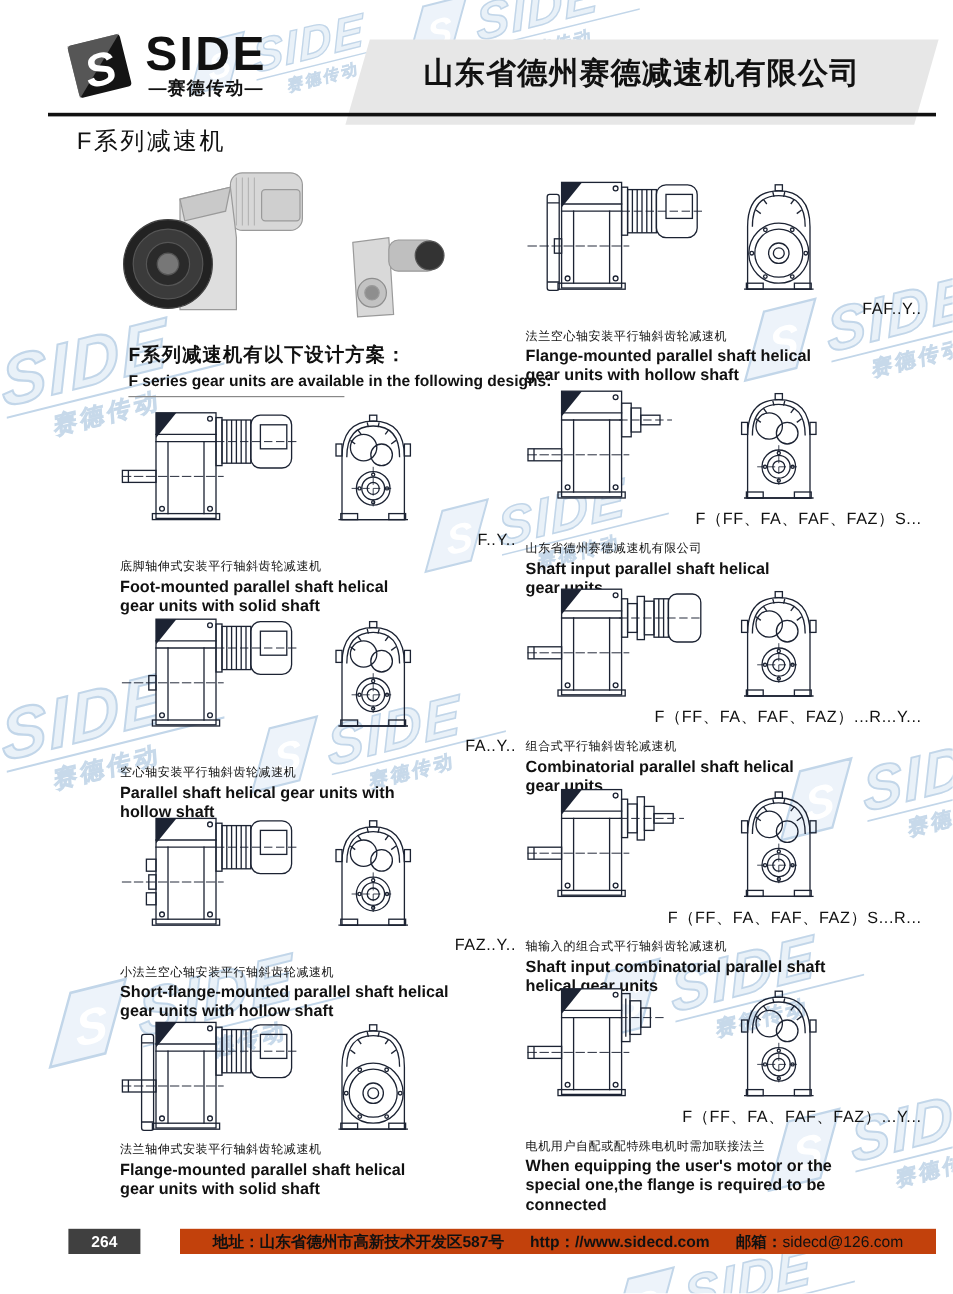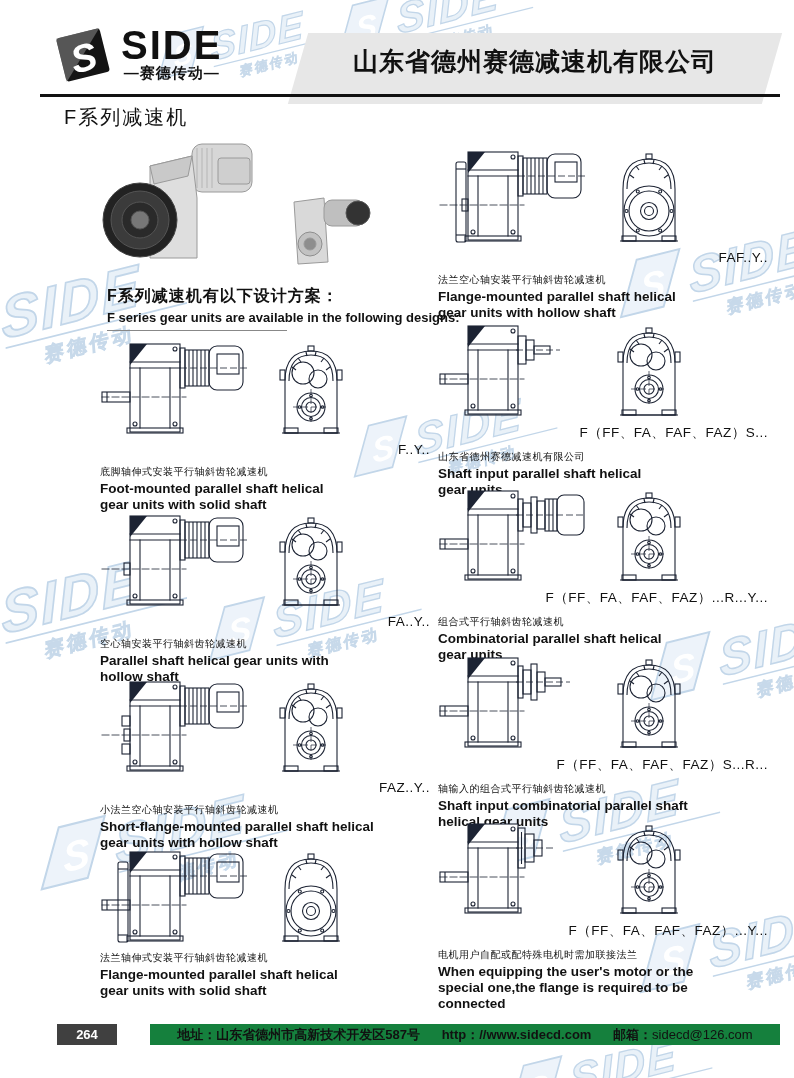--- a/index.html
+++ b/index.html
@@ -37,21 +37,21 @@
   .draw-row{display:flex;align-items:flex-end;gap:26px;height:97px;}
   .sv{width:150px;height:95px;flex:none;}
   .fv{width:70px;height:90px;flex:none;}
   .model{font-size:13.5px;margin-top:7px;letter-spacing:0.5px;text-align:right;}
   .zh{font-size:10px;font-weight:normal;margin-top:8px;letter-spacing:0.5px;}
   .en{font-size:13.5px;font-weight:bold;margin-top:2px;line-height:1.18;white-space:pre-line;}
 
   
   .footer-page{position:absolute;left:57px;top:1024px;width:60px;height:21px;background:#404040;
                color:#fff;font-weight:bold;text-align:center;line-height:21px;font-size:13px;}
-  .footer-bar{position:absolute;left:150px;top:1024px;width:630px;height:21px;background:#15803d;
+  .footer-bar{position:absolute;left:150px;top:1024px;width:630px;height:21px;background:#c2410c;
               text-align:center;line-height:21px;font-size:13px;white-space:nowrap;}
   .footer-bar .b{font-weight:bold;}
   .footer-bar .sp{display:inline-block;width:18px;}
 </style>
 </head>
 <body>
 
 <div class="page">
 
   <svg width="0" height="0" style="position:absolute" aria-hidden="true">

